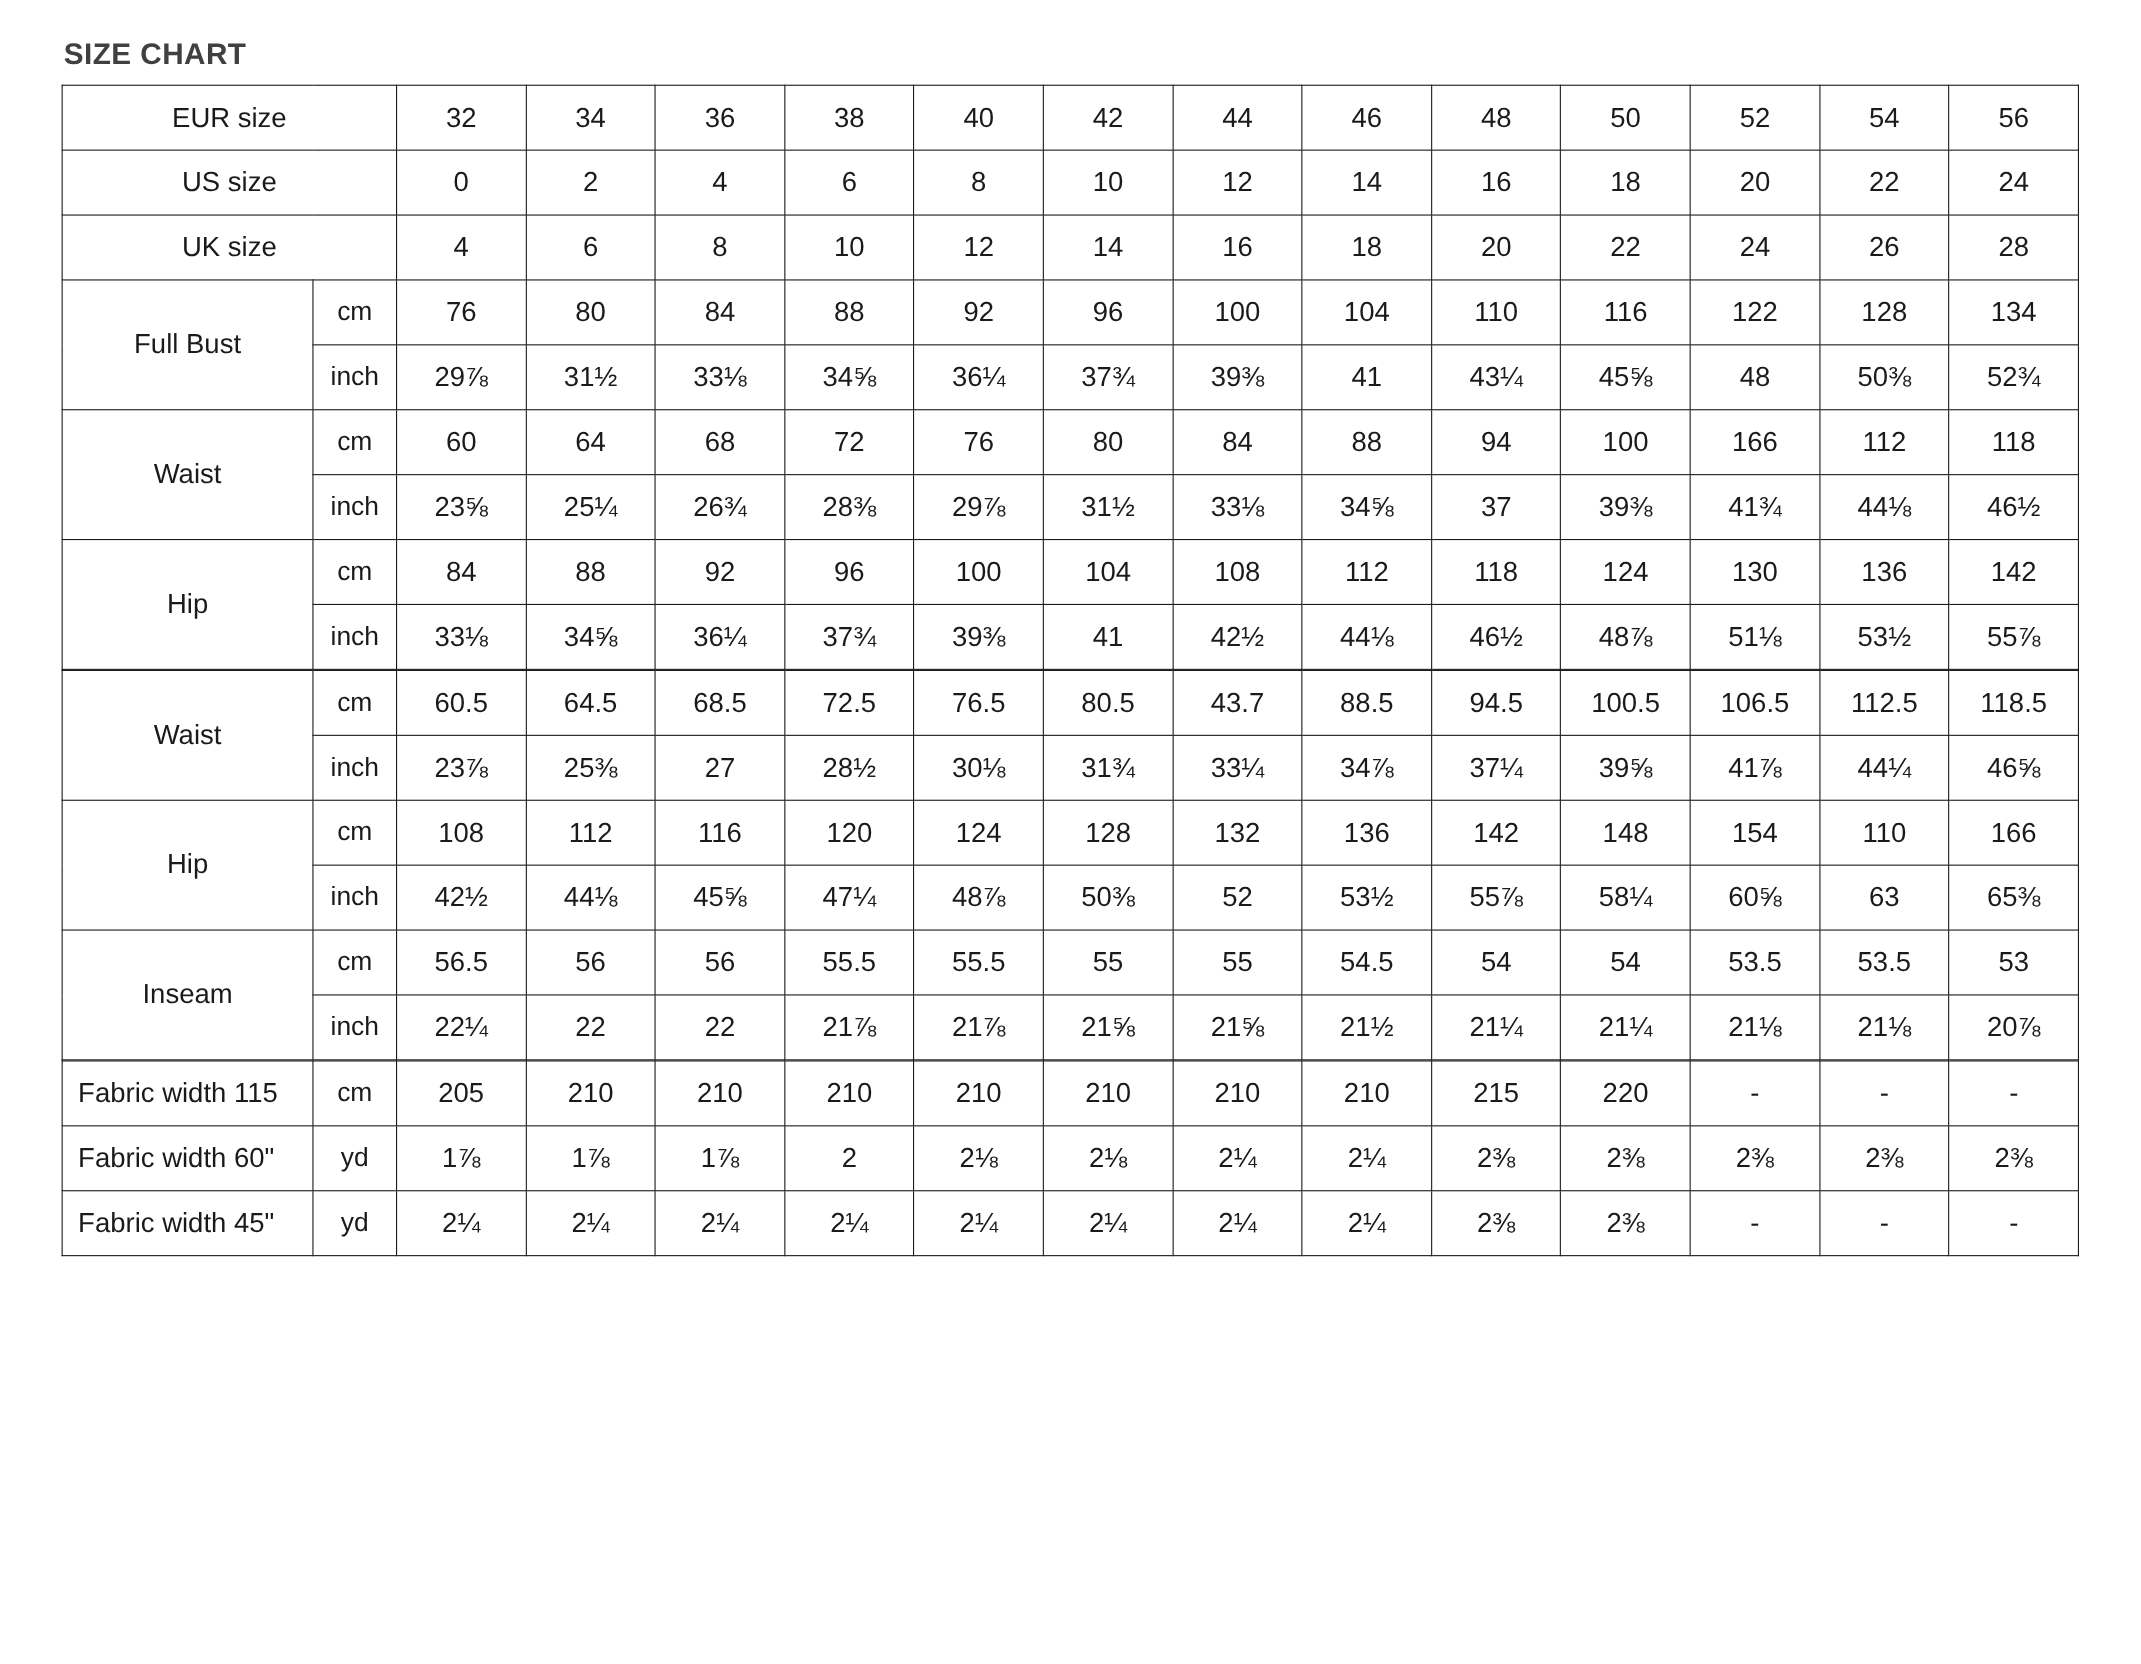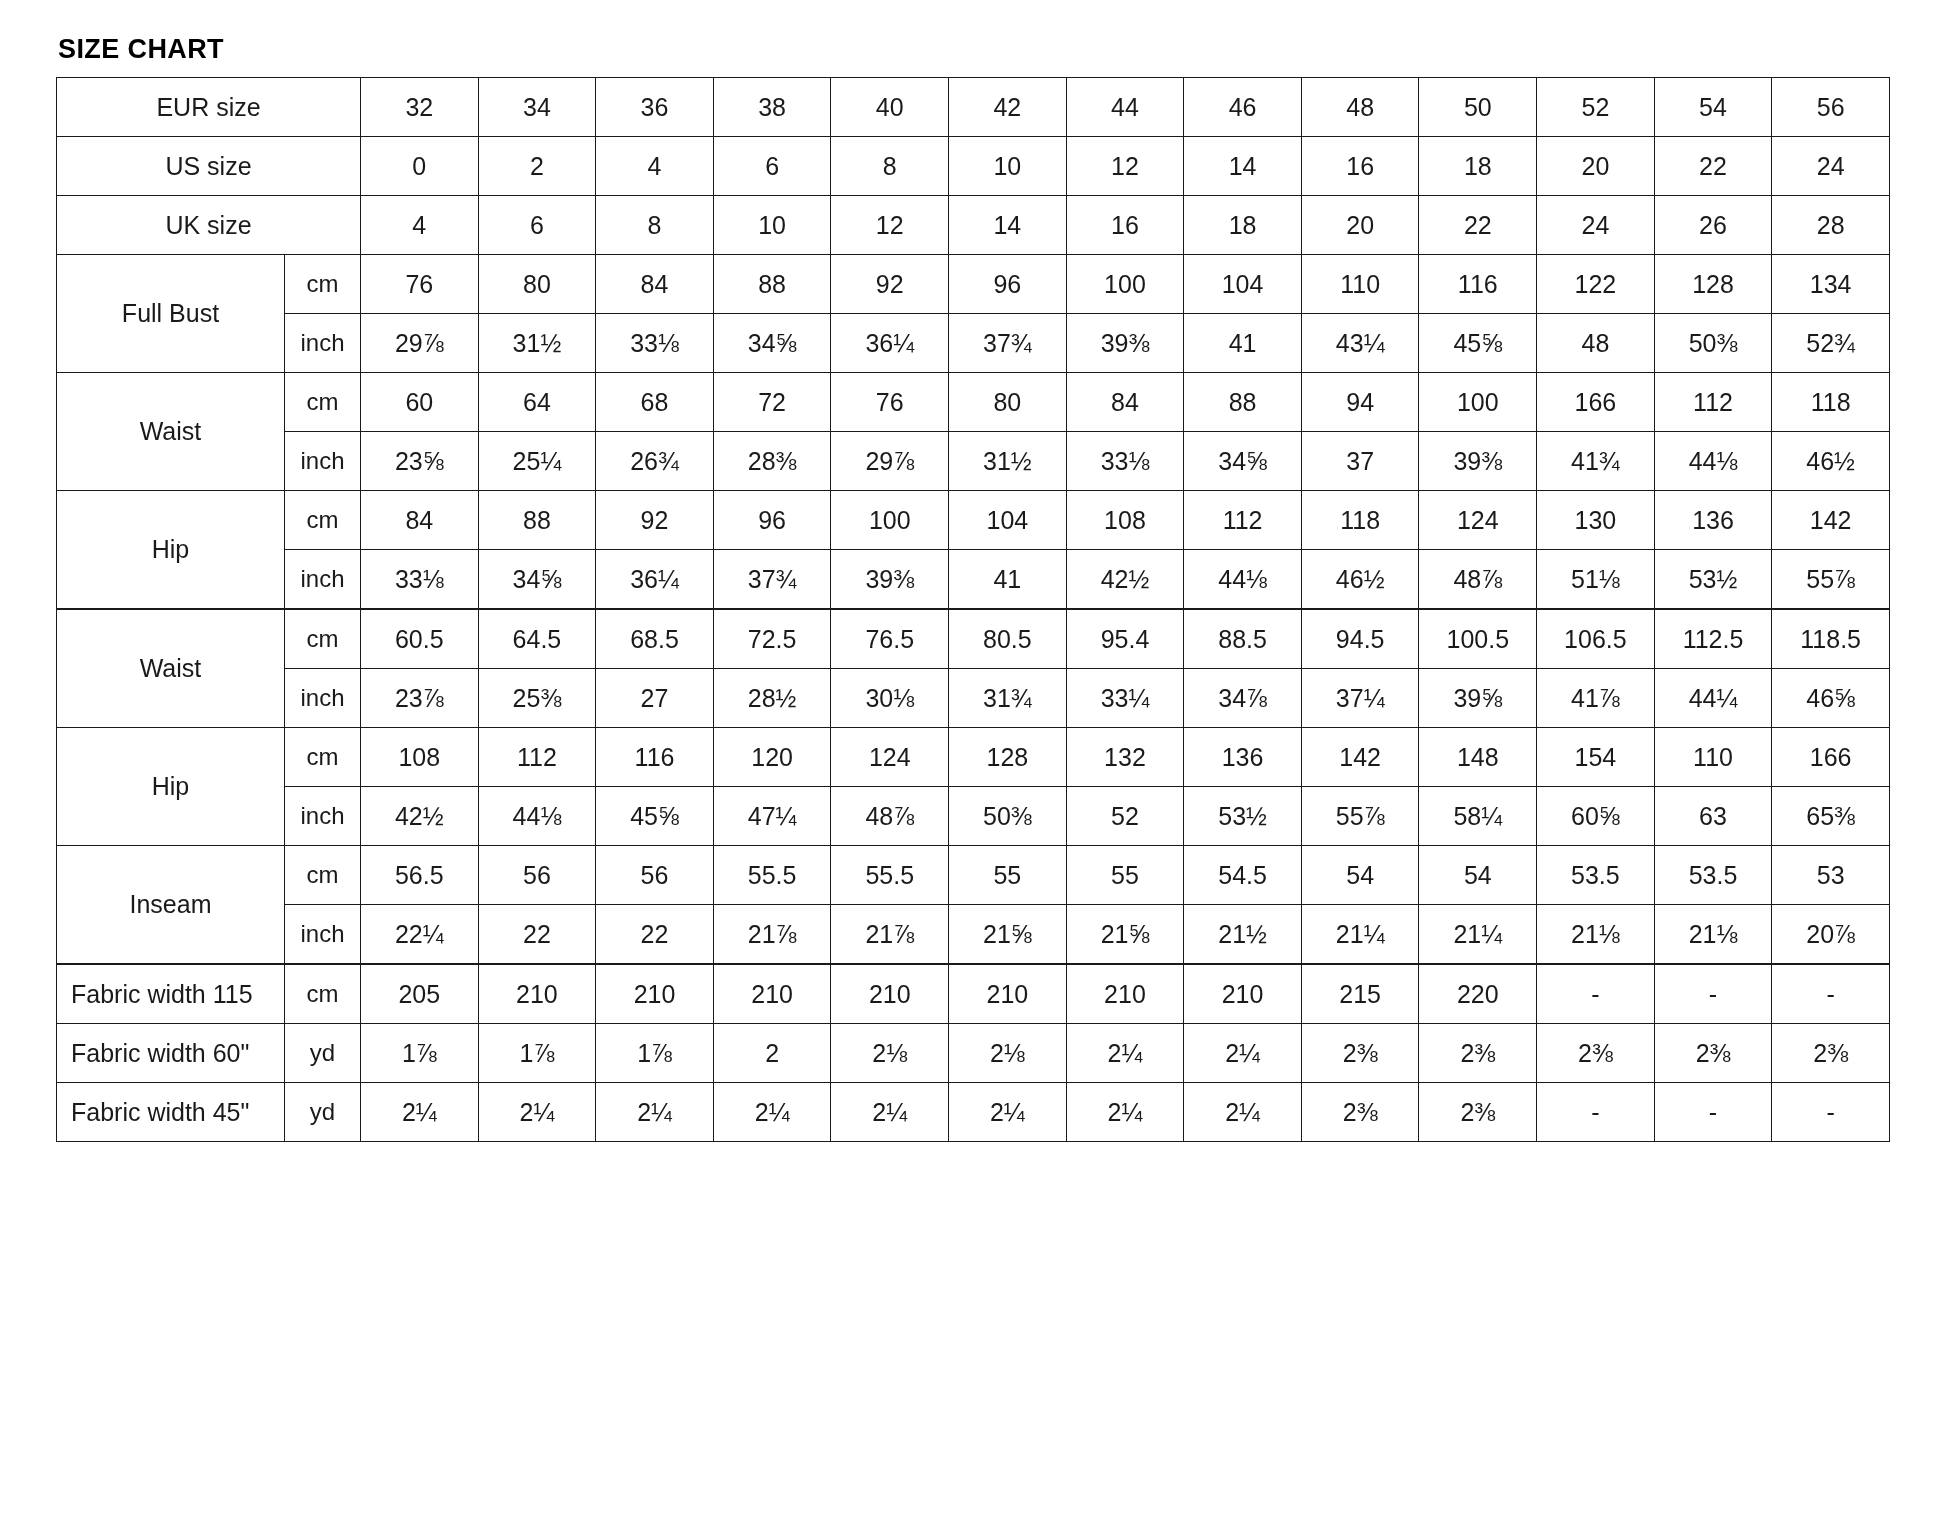--- a/index.html
+++ b/index.html
@@ -16,21 +16,21 @@
   }
   .page {
     padding: 34px 56px 0 56px;
     box-sizing: border-box;
   }
   .section-title {
     font-size: 27px;
     font-weight: bold;
     letter-spacing: 0.4px;
     margin: 0 0 12px 2px;
-    color: #000000;
+    color: #404040;
   }
   .section-title.spaced {
     margin-top: 26px;
   }
   table {
     border-collapse: collapse;
     width: 1834px;
     table-layout: fixed;
   }
   td {
@@ -256,21 +256,21 @@
     <tbody>
       <tr>
         <td class="rowlabel" rowspan="2">Waist</td>
         <td class="unit">cm</td>
         <td>60.5</td>
         <td>64.5</td>
         <td>68.5</td>
         <td>72.5</td>
         <td>76.5</td>
         <td>80.5</td>
-        <td>95.4</td>
+        <td>43.7</td>
         <td>88.5</td>
         <td>94.5</td>
         <td>100.5</td>
         <td>106.5</td>
         <td>112.5</td>
         <td>118.5</td>
       </tr>
       <tr>
         <td class="unit">inch</td>
         <td>23⅞</td>

